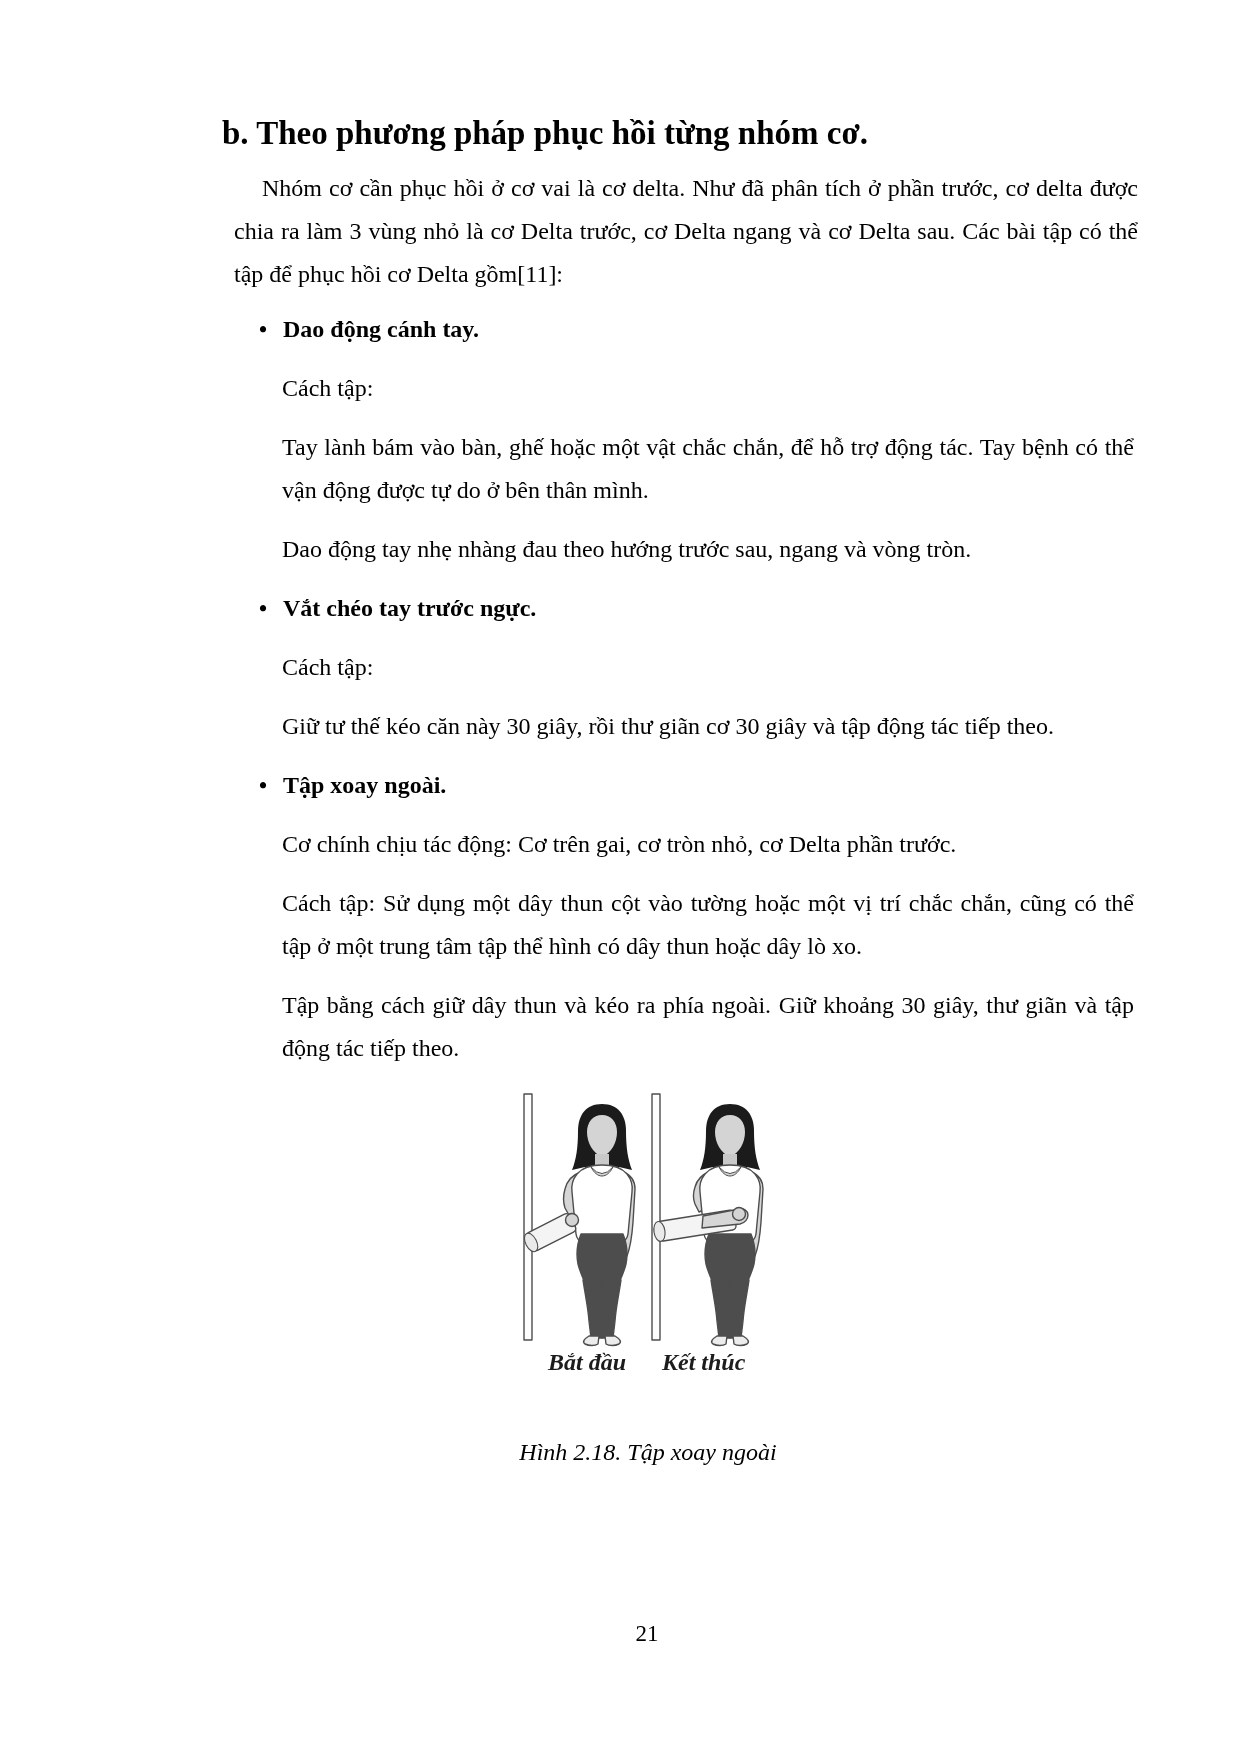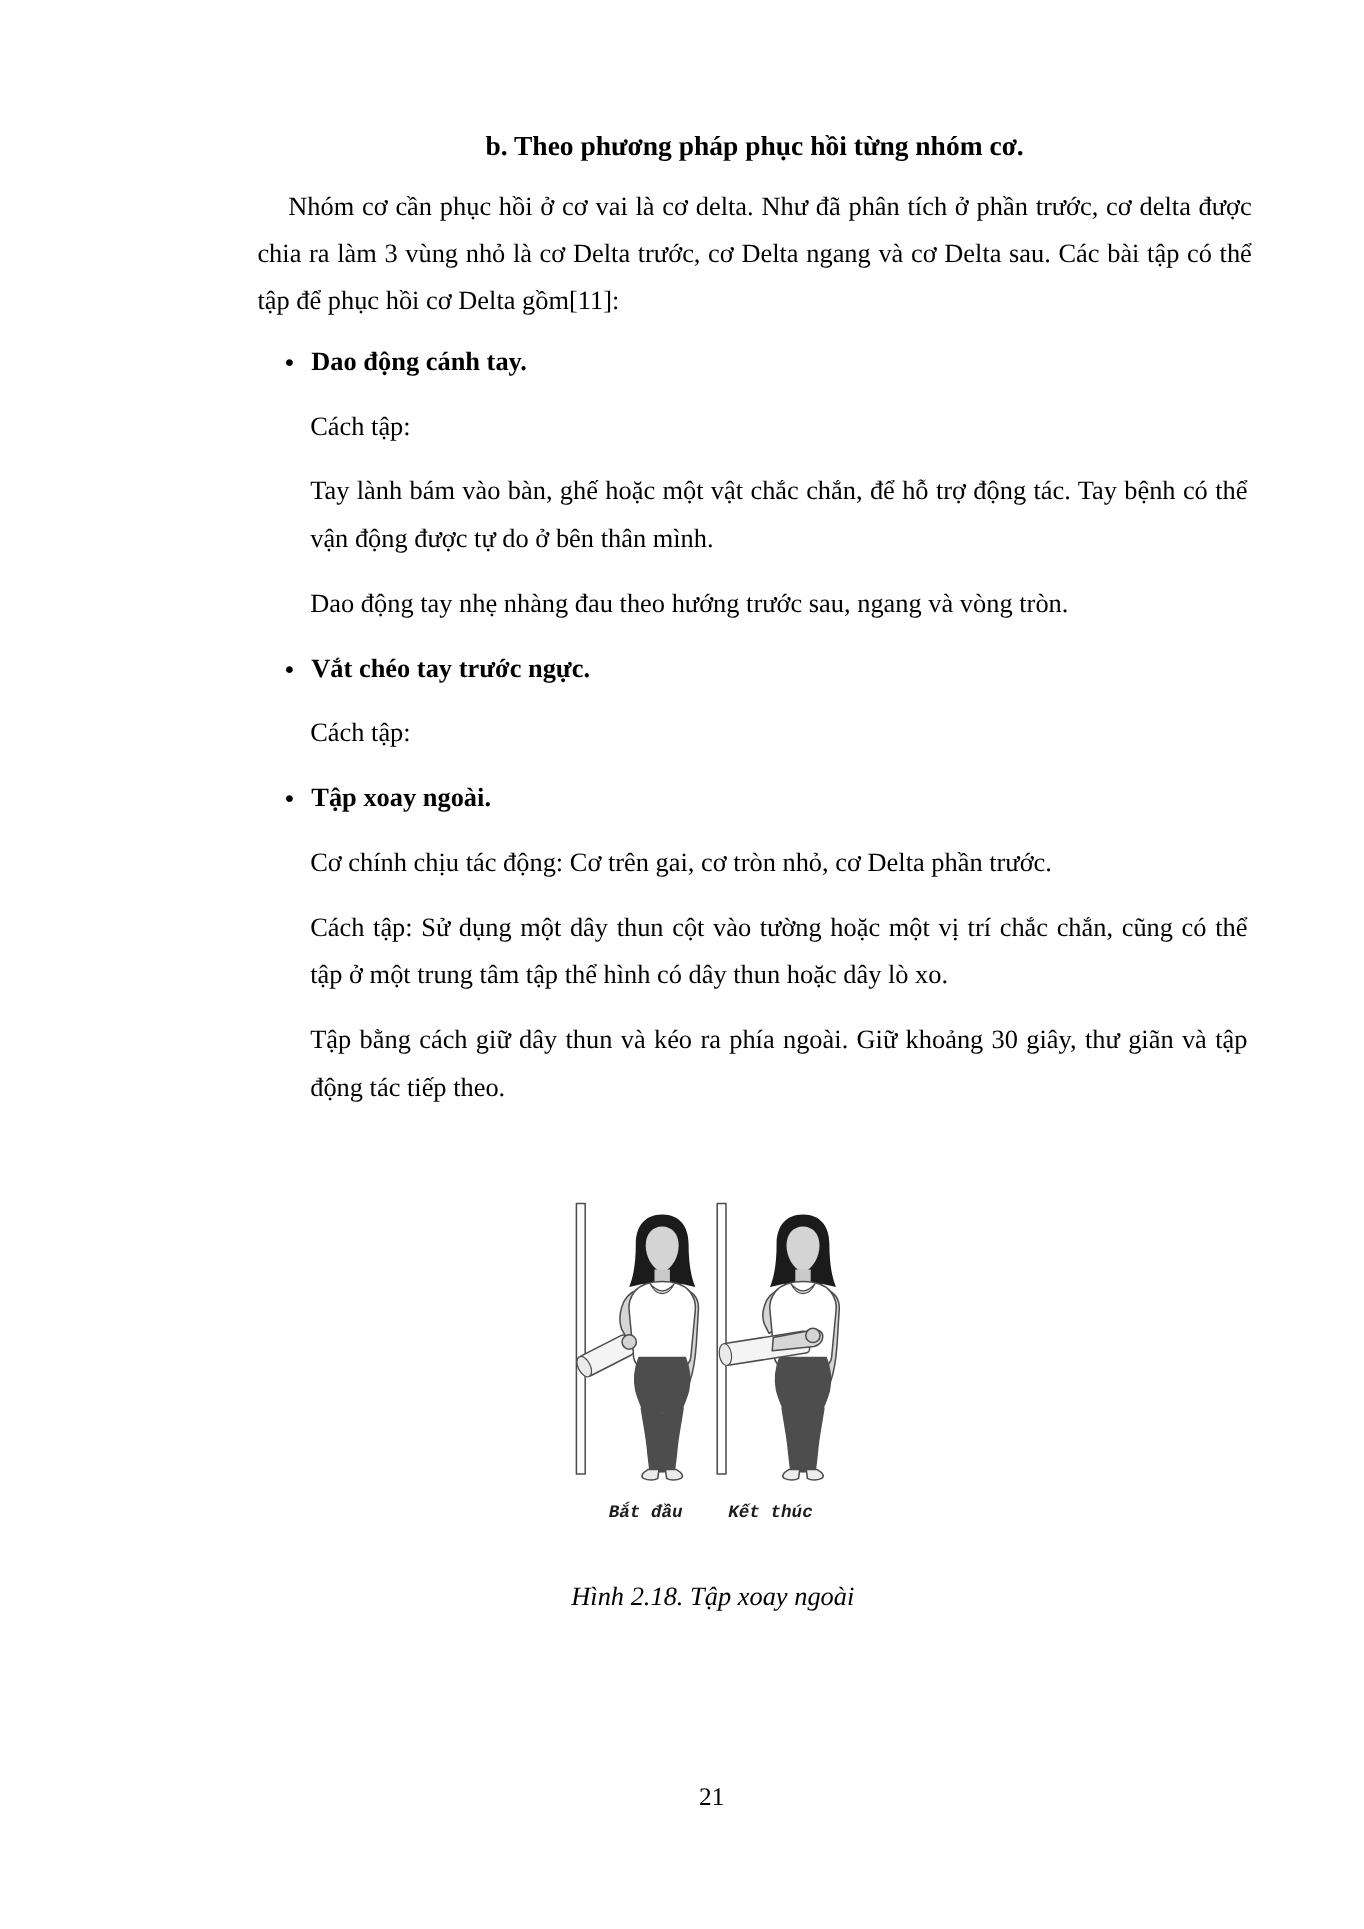--- a/index.html
+++ b/index.html
@@ -16,24 +16,23 @@
     color: #000000;
   }
   .content {
     position: absolute;
     left: 222px;
     top: 112px;
     width: 928px;
   }
   .heading {
     margin: 0;
-    font-size: 25px;
+    font-size: 33px;
     font-weight: bold;
     line-height: 43px;
-    text-align: center;
   }
   .intro {
     margin: 12px;
     text-indent: 28px;
     text-align: justify;
   }
   .b-title {
     position: relative;
     padding-left: 61px;
     font-weight: bold;
@@ -52,25 +51,25 @@
   }
   .figure-wrap {
     position: absolute;
     left: 512px;
     top: 1086px;
     width: 292px;
   }
   .fig-svg { display: block; }
   .fig-labels {
     display: flex;
-    margin-top: 14px;
-    font-family: Liberation Mono, monospace;
+    margin-top: 1px;
+    font-family: Liberation Serif, serif;
     font-style: italic;
     font-weight: 600;
-    font-size: 16px;
+    font-size: 24px;
     line-height: 26px;
     color: #1c1c1c;
   }
   .fig-labels .lbl-start { width: 150px; text-align: center; }
   .fig-labels .lbl-end   { width: 142px; }
   .caption {
     position: absolute;
     left: 0;
     top: 1432px;
     width: 1296px;
@@ -109,20 +108,21 @@
       <p class="b-par">Tay lành bám vào bàn, ghế hoặc một vật chắc chắn, để hỗ trợ động tác. Tay bệnh có thể vận động được tự do ở bên thân mình.</p>
       <p class="b-par">Dao động tay nhẹ nhàng đau theo hướng trước sau, ngang và vòng tròn.</p>
     </div>
 
     <div>
       <p class="b-title">
         <span class="dot">•</span>
         <span>Vắt chéo tay trước ngực.</span>
       </p>
       <p class="b-par">Cách tập:</p>
+      <p class="b-par">Giữ tư thế kéo căn này 30 giây, rồi thư giãn cơ 30 giây và tập động tác tiếp theo.</p>
     </div>
 
     <div>
       <p class="b-title">
         <span class="dot">•</span>
         <span>Tập xoay ngoài.</span>
       </p>
       <p class="b-par">Cơ chính chịu tác động: Cơ trên gai, cơ tròn nhỏ, cơ Delta phần trước.</p>
       <p class="b-par">Cách tập: Sử dụng một dây thun cột vào tường hoặc một vị trí chắc chắn, cũng có thể tập ở một trung tâm tập thể hình có dây thun hoặc dây lò xo.</p>
       <p class="b-par">Tập bằng cách giữ dây thun và kéo ra phía ngoài. Giữ khoảng 30 giây, thư giãn và tập động tác tiếp theo.</p>

